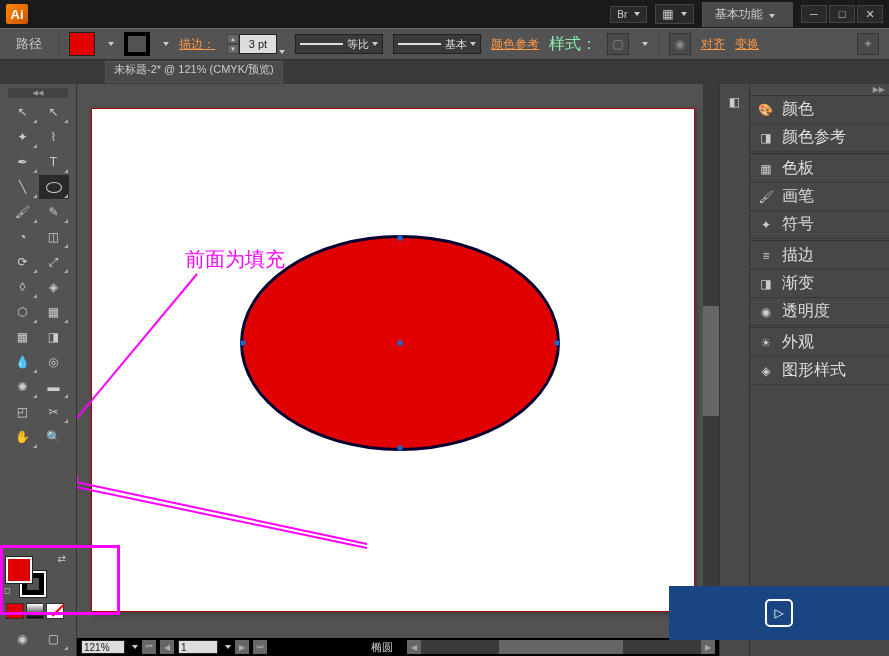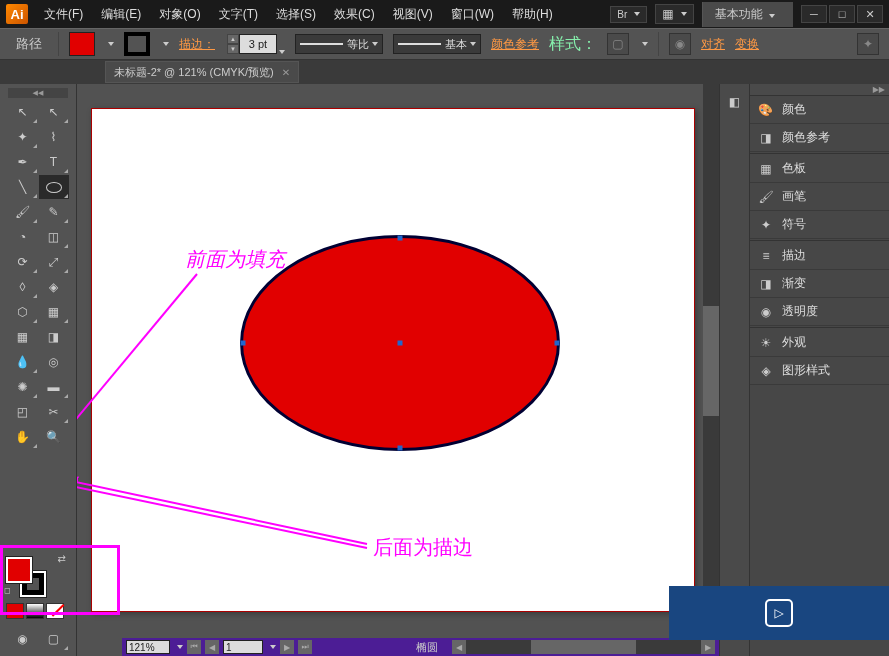--- a/index.html
+++ b/index.html
@@ -157,20 +157,21 @@
     .doc-tab {
       height: 22px;
       background: #4a4a4a;
       border: 1px solid #555;
       padding: 0 8px;
       display: flex;
       align-items: center;
       gap: 8px;
       font-size: 11px;
       color: #ccc;
+      flex-direction: column;
     }
     .tab-close { font-size: 10px; color: #999; }
     
     
     .main-area {
       display: flex;
       height: 572px;
     }
     
     
@@ -298,36 +299,35 @@
     }
     .anchor-c { left: 50%; top: 50%; }
     
     
     .annotation-label {
       position: absolute;
       font-size: 20px;
       color: #ff00ff;
       font-family: "SimSun", serif;
     }
-    .anno1 { top: 162px; left: 108px; font-style: italic; }
+    .anno1 { top: 162px; left: 108px; }
     .anno2 { top: 450px; left: 296px; }
     
     
     .bottom-bar {
       position: absolute;
       bottom: 0;
       left: 0;
       right: 0;
       height: 18px;
-      background: #4c1d95;
+      background: #000000;
       display: flex;
       align-items: center;
       padding: 0 4px;
       gap: 4px;
-      margin-left: 45px;
     }
     .zoom-input {
       width: 44px; height: 14px;
       background: #ddd; color: #222;
       border: 1px solid #222;
       font-size: 10px;
       padding: 0 2px;
     }
     .page-nav {
       width: 14px; height: 14px;
@@ -400,21 +400,21 @@
       padding: 0 8px;
       gap: 8px;
       border-bottom: 1px solid #3a3a3a;
       cursor: pointer;
     }
     .panel-divider { height: 1px; background: #333; margin: 1px 0; }
     .panel-icon {
       width: 16px; height: 16px;
       display: flex; align-items: center; justify-content: center;
     }
-    .panel-label { font-size: 12px; color: #ddd; }
+    .panel-label { font-size: 16px; color: #ddd; }
     
     
     .v-scroll {
       position: absolute;
       top: 0;
       right: 0;
       width: 16px;
       height: calc(100% - 18px);
       background: #3a3a3a;
     }
@@ -456,31 +456,20 @@
       color: #a8c0e0;
       letter-spacing: 2px;
       margin-top: 2px;
     }
   </style>
 </head>
 <body>
 
 <div class="titlebar">
   <div class="app-icon">Ai</div>
-  <div class="menu-bar">
-    <div class="menu-item">文件(F)</div>
-    <div class="menu-item">编辑(E)</div>
-    <div class="menu-item">对象(O)</div>
-    <div class="menu-item">文字(T)</div>
-    <div class="menu-item">选择(S)</div>
-    <div class="menu-item">效果(C)</div>
-    <div class="menu-item">视图(V)</div>
-    <div class="menu-item">窗口(W)</div>
-    <div class="menu-item">帮助(H)</div>
-  </div>
   <div class="toolbar-right">
     <div class="layout-dropdown">
       <span style="font-size:10px">Br</span>
       <span class="dropdown-arrow"></span>
     </div>
     <div class="layout-dropdown">
       <span>▦</span>
       <span class="dropdown-arrow"></span>
     </div>
     <div class="workspace-dropdown">
@@ -630,21 +619,20 @@
       <div class="ellipse">
         <div class="anchor anchor-c"></div>
         <div class="anchor" style="left:50%;top:0"></div>
         <div class="anchor" style="left:50%;top:100%"></div>
         <div class="anchor" style="left:0;top:50%"></div>
         <div class="anchor" style="left:100%;top:50%"></div>
       </div>
     </div>
 
     <div class="annotation-label anno1">前面为填充</div>
-    <div class="annotation-label anno2">后面为描边</div>
 
     <svg style="position:absolute;top:0;left:0;width:100%;height:100%;pointer-events:none">
       <defs>
         <marker id="arrow" markerWidth="10" markerHeight="10" refX="8" refY="3" orient="auto">
           <path d="M0,0 L0,6 L9,3 z" fill="#ff00ff"></path>
         </marker>
       </defs>
       <line x1="120" y1="190" x2="-30" y2="370" stroke="#ff00ff" stroke-width="2" marker-end="url(#arrow)"></line>
       <line x1="290" y1="460" x2="-15" y2="395" stroke="#ff00ff" stroke-width="2" marker-end="url(#arrow)"></line>
       <line x1="290" y1="464" x2="-15" y2="400" stroke="#ff00ff" stroke-width="2"></line>

